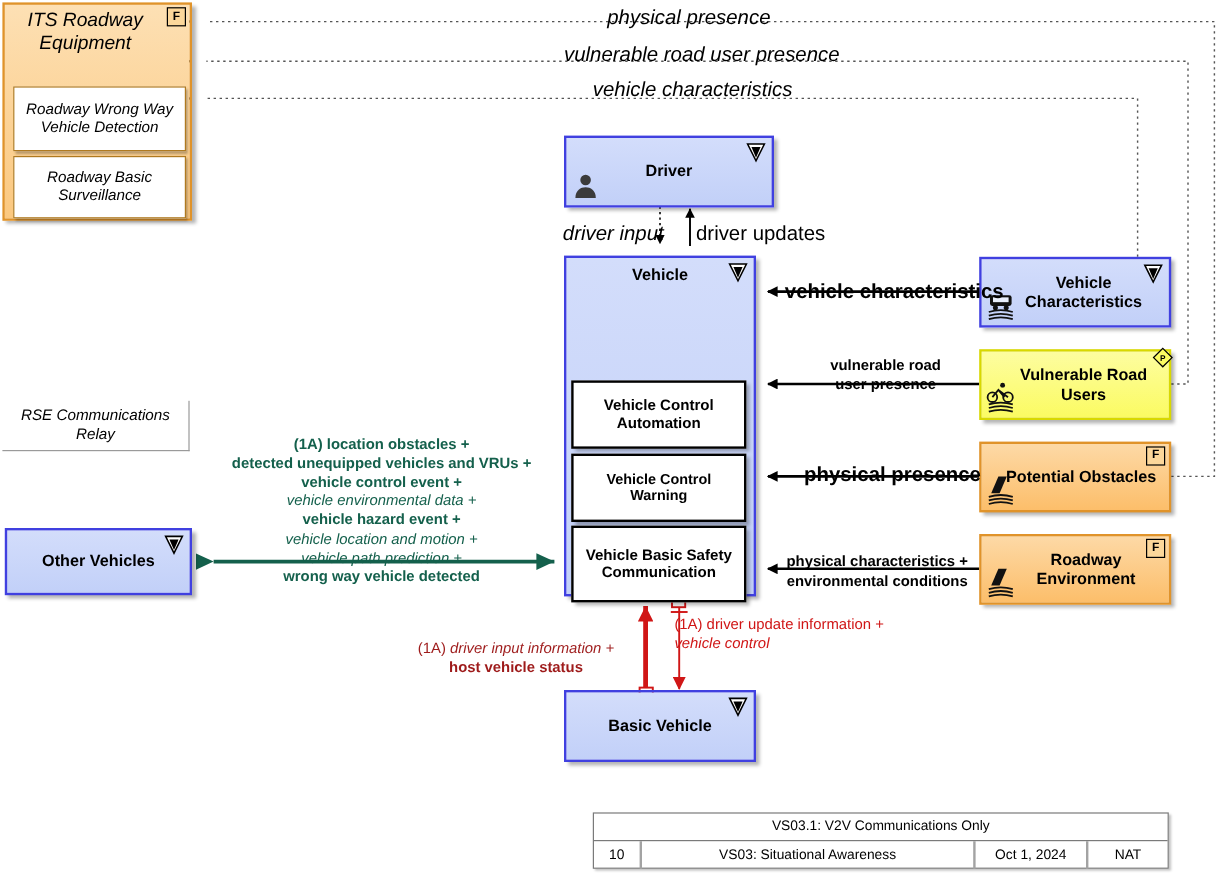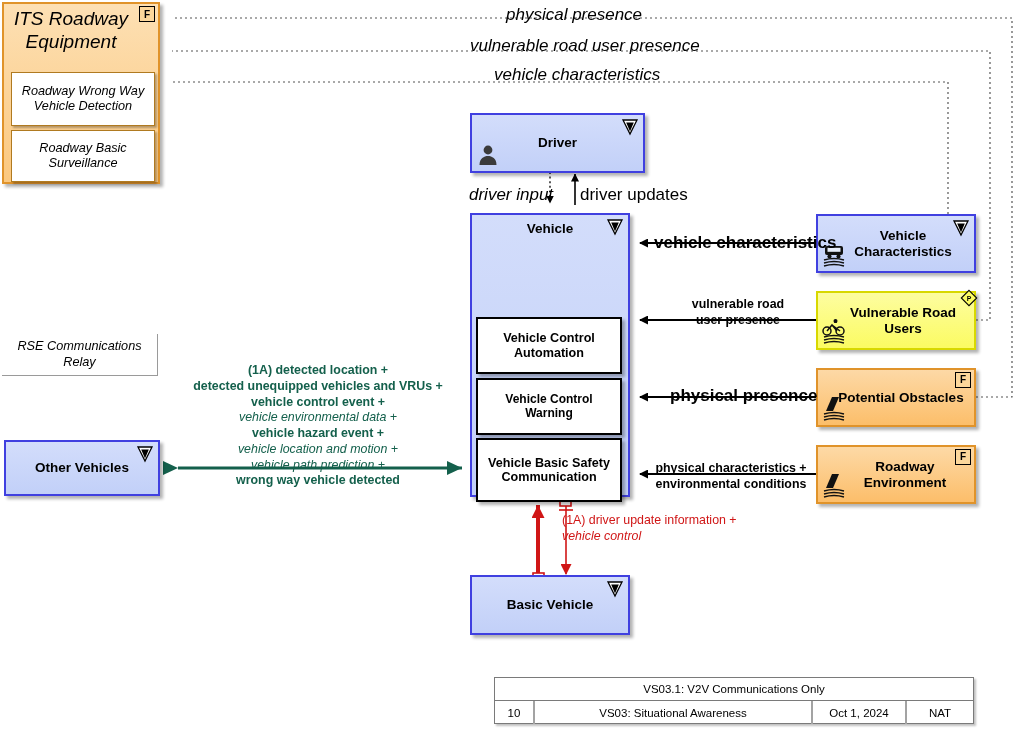--- a/index.html
+++ b/index.html
@@ -62,21 +62,21 @@
   #its-roadway-equipment {
     position: absolute;
     left: 2px; top: 2px; width: 158px; height: 182px;
     background: linear-gradient(180deg,#fde0b4 0%, #fbc87f 100%);
     border: 2px solid #e0932a;
     box-shadow: 3px 3px 3px rgba(0,0,0,0.30);
   }
   #its-roadway-equipment .hdr {
     position: absolute; left: 0; top: 4px; width: 100%;
     text-align: center;
-    font-style: italic; font-size: 19px; color: #000;
+    font-style: italic; font-size: 16px; color: #000;
     line-height: 1.2;
     padding: 0 26px 0 6px;
   }
   .subsys {
     position: absolute;
     left: 7px; width: 144px;
     background: #ffffff;
     border: 1.5px solid #b07a20;
     box-shadow: 2px 2px 2px rgba(0,0,0,0.28);
     display:flex; align-items:center; justify-content:center;
@@ -369,30 +369,34 @@
   </div>
 
   <div class="lbl bold" style="left:670px; top:386px;">physical presence</div>
 
   <div class="flowstack" style="left:645px; top:461px; width:172px;">
     <div class="f-b">physical characteristics +</div>
     <div class="f-b">environmental conditions</div>
   </div>
 
   <div class="flowstack lbl green" id="v2v-stack" style="left:172px; top:363px; width:292px; color:#14604c;">
-      <div class="f-b">(1A) detected location +</div>
+      <div class="f-b">(1A) location obstacles +</div>
       <div class="f-b">detected unequipped vehicles and VRUs +</div>
       <div class="f-b">vehicle control event +</div>
       <div class="f-i">vehicle environmental data +</div>
       <div class="f-b">vehicle hazard event +</div>
       <div class="f-i">vehicle location and motion +</div>
       <div class="f-i">vehicle path prediction +</div>
       <div class="f-b">wrong way vehicle detected</div>
     </div>
 
+  <div class="flowstack" id="driver-input-info-stack" style="left:330px; top:533px; width:200px; color:#9e1b1b;">
+      <div><span>(1A) </span><span style="font-style:italic;">driver input information +</span></div>
+      <div class="f-b">host vehicle status</div>
+    </div>
 
   <div class="flowstack" id="driver-update-info-stack" style="left:562px; top:513px; width:210px; color:#d01616; text-align:left;">
       <div>(1A) driver update information +</div>
       <div class="f-i">vehicle control</div>
     </div>
 
   <div id="legend">
     <div class="row r1">
       <div class="cell c-title">VS03.1: V2V Communications Only</div>
     </div>

